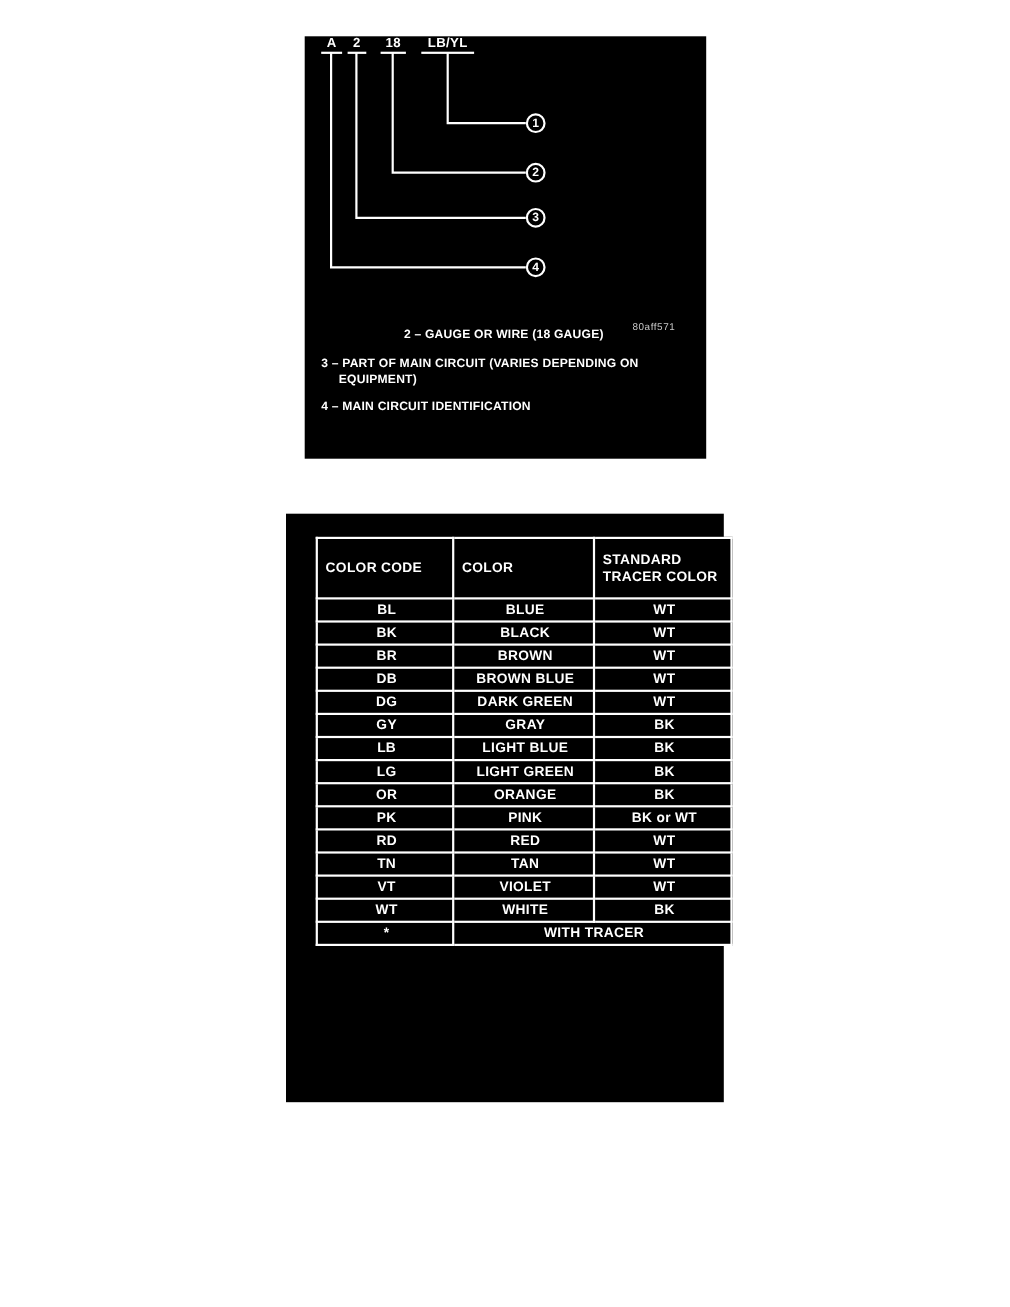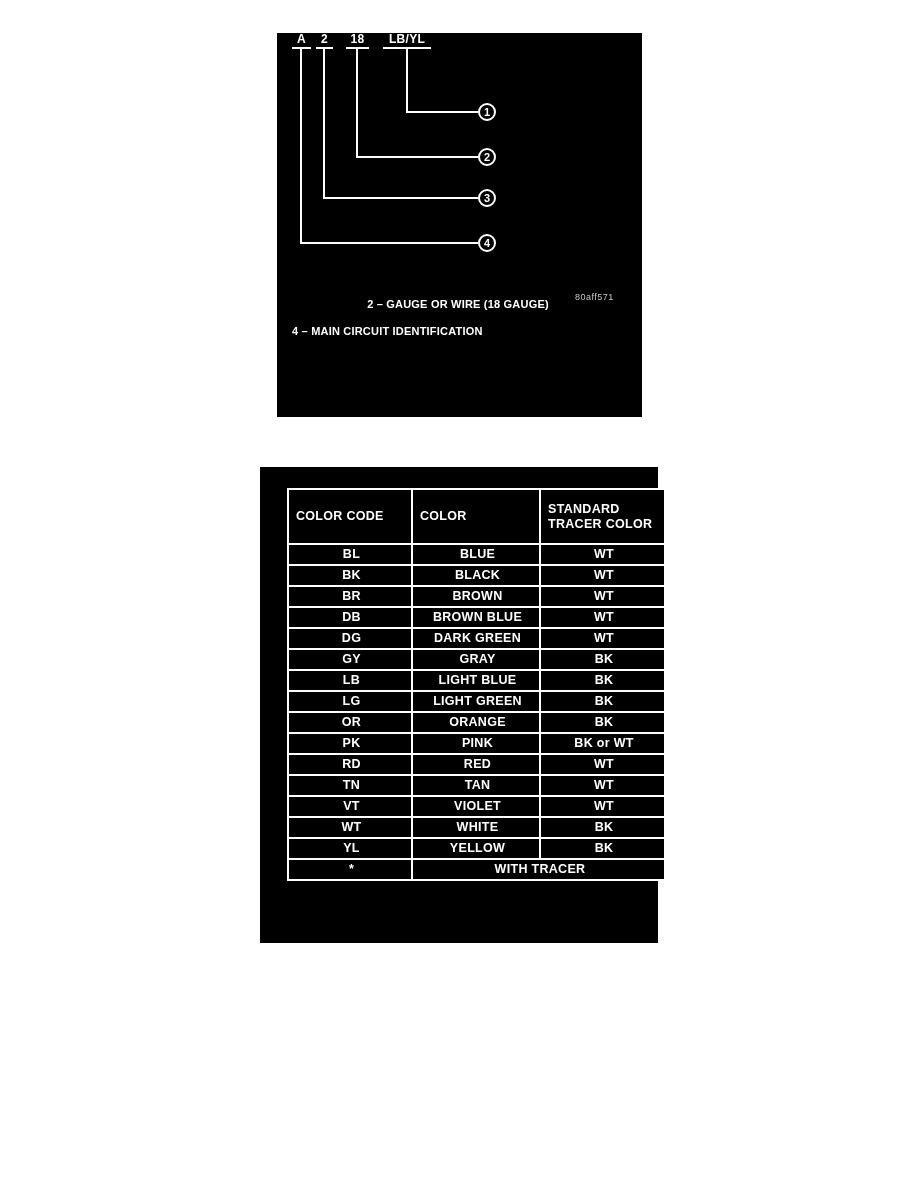--- a/index.html
+++ b/index.html
@@ -19,21 +19,21 @@
   #wire-code-panel {
     left: 277px;
     top: 33px;
     width: 365px;
     height: 384px;
   }
   #color-table-panel {
     left: 260px;
     top: 467px;
     width: 398px;
-    height: 476px;
+    height: 535px;
   }
   
   .code-label {
     position: absolute;
     top: 1px;
     text-align: center;
     font-weight: bold;
     font-size: 12px;
     line-height: 11px;
     color: #fff;
@@ -151,20 +151,21 @@
 
   <div class="callout-circle callout-1">1</div>
   <div class="callout-circle callout-2">2</div>
   <div class="callout-circle callout-3">3</div>
   <div class="callout-circle callout-4">4</div>
 
   <div class="figure-code">80aff571</div>
 
   <div class="legend">
     <div class="legend-item gap2">2 – GAUGE OR WIRE (18 GAUGE)</div>
+    <div class="legend-item gap3">3 – PART OF MAIN CIRCUIT (VARIES DEPENDING ON EQUIPMENT)</div>
     <div class="legend-item">4 – MAIN CIRCUIT IDENTIFICATION</div>
   </div>
 </div>
 
 <div class="panel" id="color-table-panel">
   <table id="color-code-table">
     <thead>
       <tr>
         <th class="col-code">COLOR CODE</th>
         <th class="col-color">COLOR</th>
@@ -237,23 +238,18 @@
         <td>VT</td>
         <td>VIOLET</td>
         <td>WT</td>
       </tr>
         <tr>
         <td>WT</td>
         <td>WHITE</td>
         <td>BK</td>
       </tr>
         <tr>
-        <td>YL</td>
-        <td>YELLOW</td>
-        <td>BK</td>
-      </tr>
-        <tr>
         <td>*</td>
         <td colspan="2">WITH TRACER</td>
       </tr>
     </tbody>
   </table>
 </div>
 
 </body></html>

